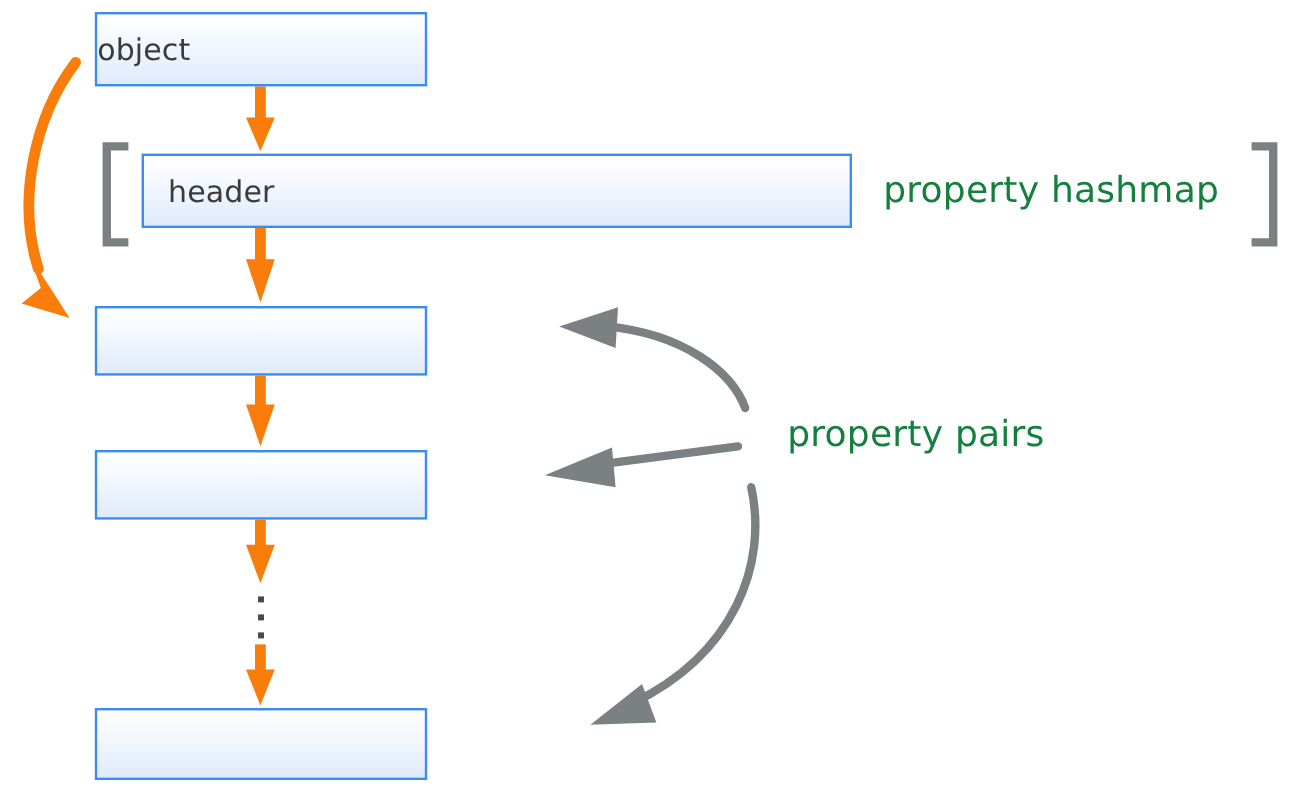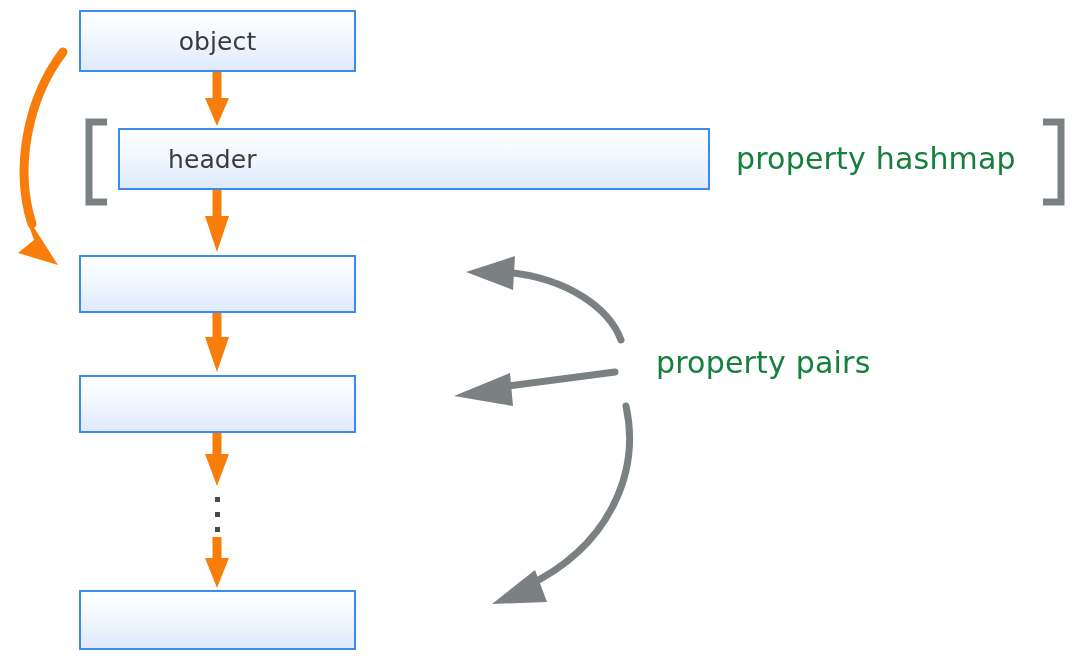--- a/index.html
+++ b/index.html
@@ -120,25 +120,25 @@
       <path d="M 510 373 L 454 396 L 513 406 Z" fill="#7b8083"></path>
     </g>
 
     <g>
       <path d="M 626 406 C 640 470, 612 545, 527 586" fill="none" stroke="#7b8083" stroke-width="7" stroke-linecap="round"></path>
       <path d="M 535 570 L 492 604 L 547 602 Z" fill="#7b8083"></path>
     </g>
 
   </svg>
 
-  <div class="node-box" style="left:79px; top:10px; width:277px; height:62px; justify-content:center;">
+  <div class="node-box" style="left:79px; top:10px; width:277px; height:62px; justify-content:flex-start;">
     <span class="box-label">object</span>
   </div>
 
-  <div class="node-box" style="left:118px; top:128px; width:592px; height:62px; padding-left:48px;">
+  <div class="node-box" style="left:118px; top:128px; width:592px; height:62px; padding-left:20px;">
     <span class="box-label">header</span>
   </div>
 
   <div class="node-box" style="left:79px; top:255px; width:277px; height:58px;"></div>
 
   <div class="node-box" style="left:79px; top:375px; width:277px; height:58px;"></div>
 
   <div class="node-box" style="left:79px; top:590px; width:277px; height:60px;"></div>
 
   <div class="dot" style="left:215px; top:497px;"></div>

